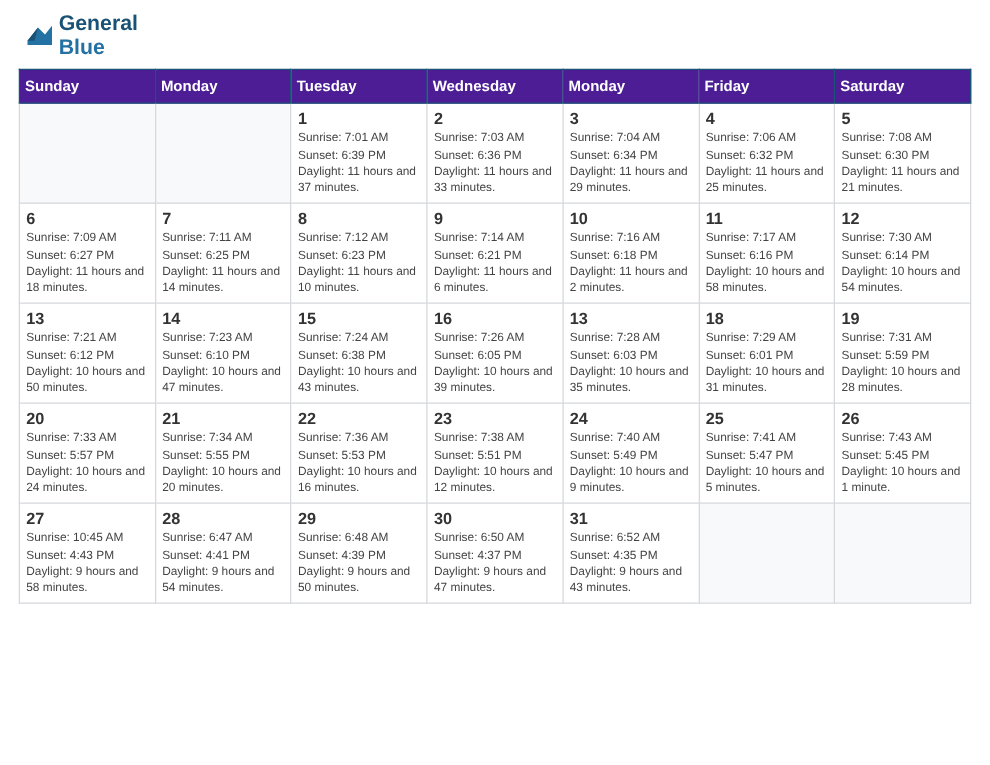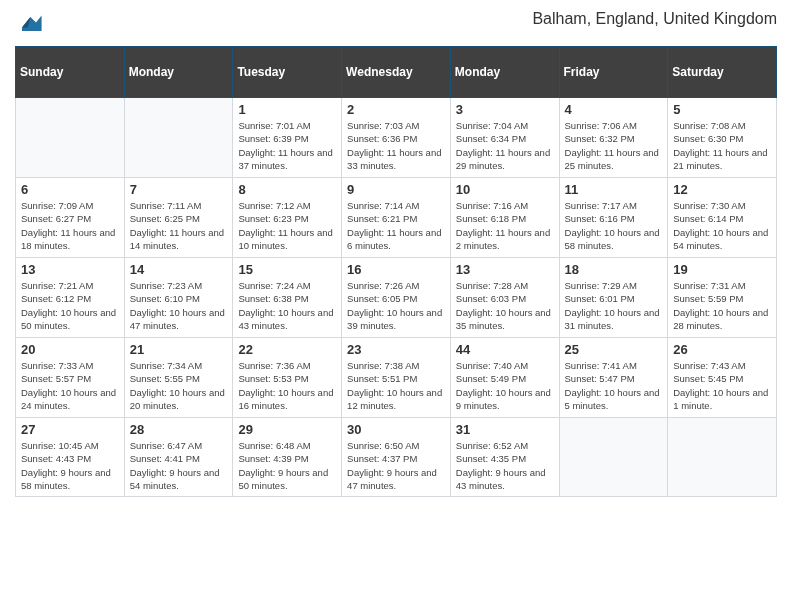--- a/index.html
+++ b/index.html
@@ -36,25 +36,25 @@
     .location {
       font-size: 16px;
       color: #333;
     }
     table {
       width: 100%;
       border-collapse: collapse;
       table-layout: fixed;
     }
     th {
-      background-color: #404040;
+      background-color: #4c1d95;
       color: #fff;
       font-size: 12px;
       font-weight: bold;
-      padding: 18px 4px;
+      padding: 6px 4px;
       text-align: left;
       border: 1px solid #1a5276;
     }
     td {
       border: 1px solid #d5d8dc;
       vertical-align: top;
       padding: 4px 5px;
       font-size: 10px;
       color: #333;
       height: 80px;
@@ -81,23 +81,26 @@
   </style>
 </head>
 <body>
 
 <div class="header">
   <div class="logo">
     <svg class="logo-bird" viewBox="0 0 40 40" xmlns="http://www.w3.org/2000/svg">
       <polygon points="10,25 22,10 30,18 38,8 38,30 10,30" fill="#2471a3"></polygon>
       <polygon points="10,25 22,10 18,25" fill="#1a5276"></polygon>
     </svg>
+    <div>
+      <div style="font-size:17px;font-weight:bold;color:#1a5276;line-height:1.1;">General</div>
+      <div style="font-size:17px;font-weight:bold;color:#2471a3;line-height:1.1;">Blue</div>
+    </div>
   </div>
   <div class="title-block">
-    <div class="location">Balham, England, United Kingdom</div>
   </div>
 </div>
 
 <table>
   <thead>
     <tr>
     <th>Sunday</th>
         <th>Monday</th>
         <th>Tuesday</th>
         <th>Wednesday</th>
@@ -248,21 +251,21 @@
 Sunset: 5:53 PM
 Daylight: 10 hours and 16 minutes.</div>
         </td>
         <td>
           <span class="day-num">23</span>
           <div class="day-detail">Sunrise: 7:38 AM
 Sunset: 5:51 PM
 Daylight: 10 hours and 12 minutes.</div>
         </td>
         <td>
-          <span class="day-num">44</span>
+          <span class="day-num">24</span>
           <div class="day-detail">Sunrise: 7:40 AM
 Sunset: 5:49 PM
 Daylight: 10 hours and 9 minutes.</div>
         </td>
         <td>
           <span class="day-num">25</span>
           <div class="day-detail">Sunrise: 7:41 AM
 Sunset: 5:47 PM
 Daylight: 10 hours and 5 minutes.</div>
         </td>

